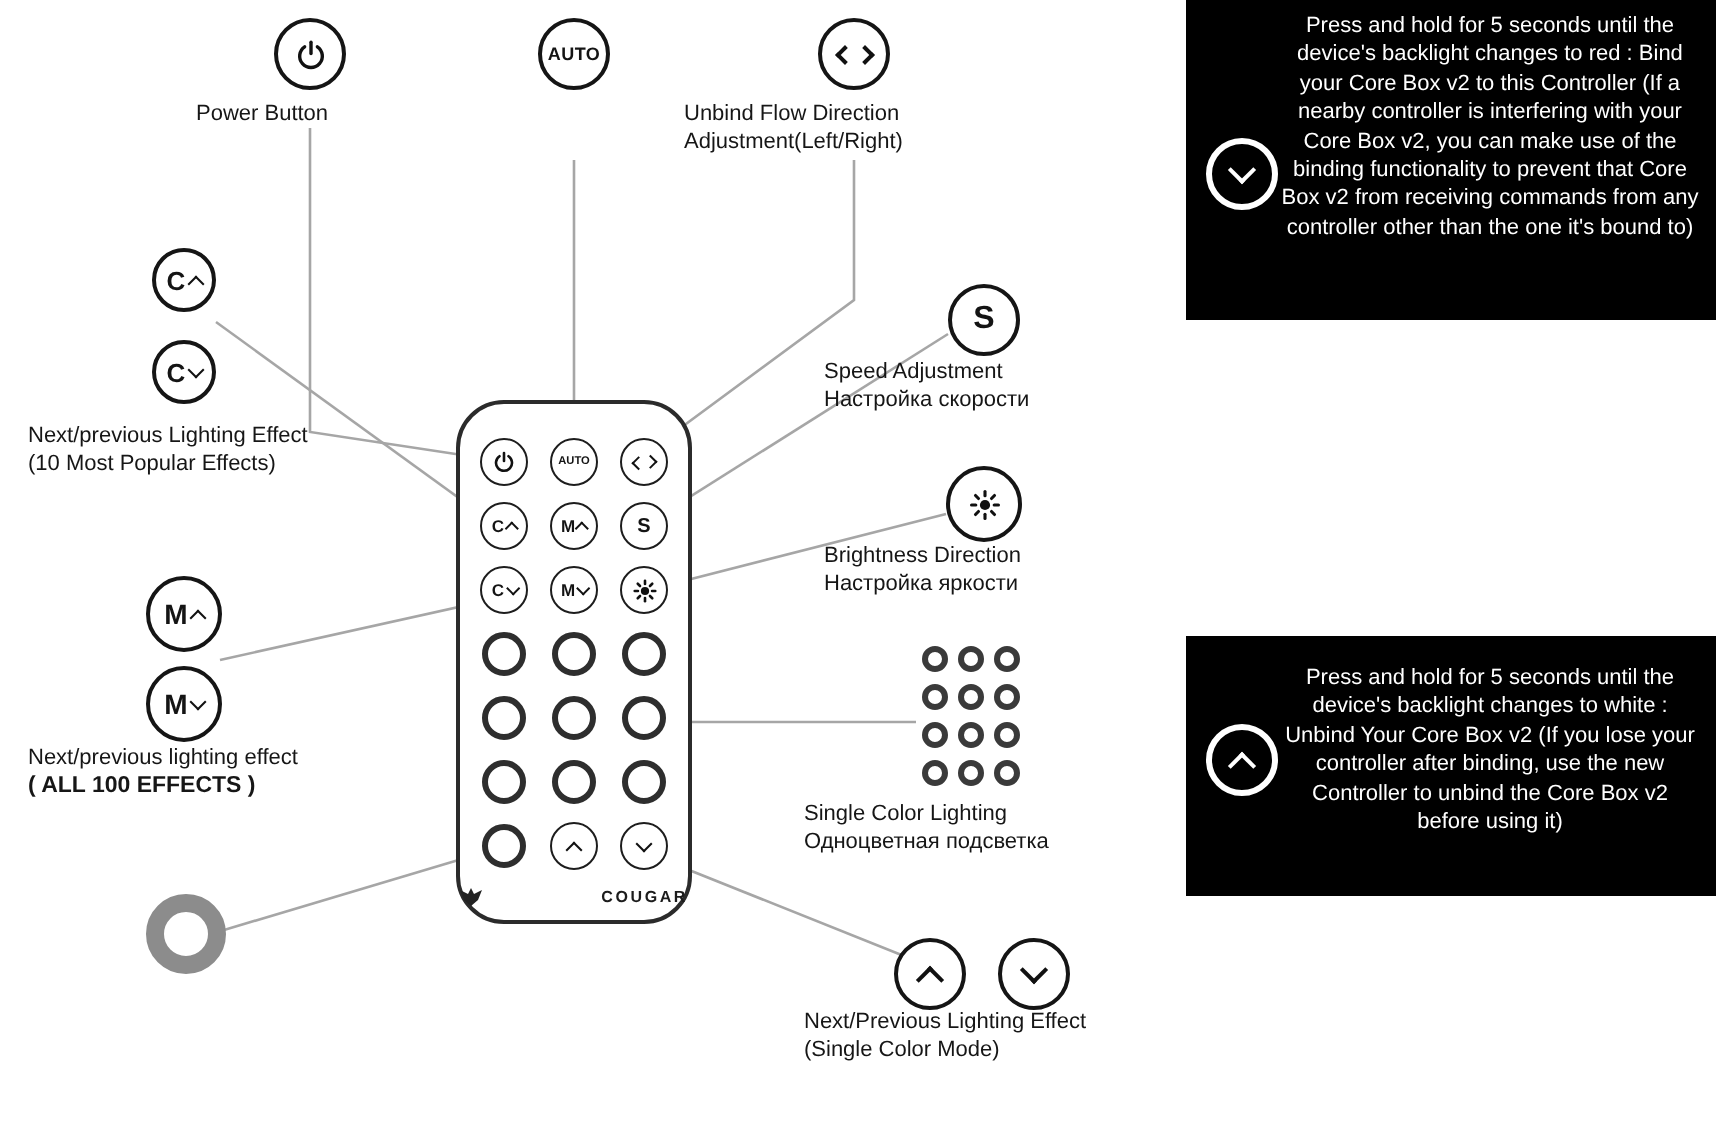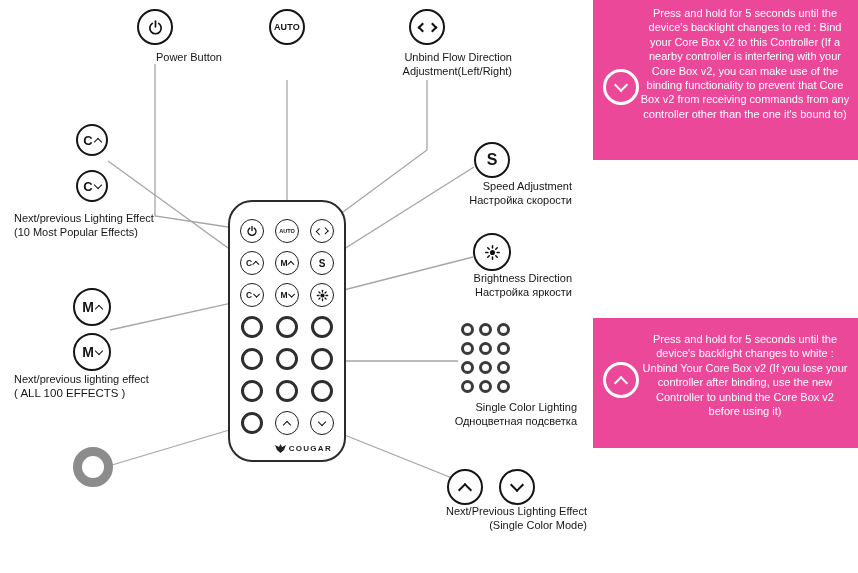--- a/index.html
+++ b/index.html
@@ -5,23 +5,23 @@
   html,body{margin:0;padding:0;background:#fff}
   .stage{position:relative;width:858px;height:573px;background:#ffffff;overflow:hidden;
          font-family:"Liberation Sans","DejaVu Sans",sans-serif;color:#141414}
   .connectors{position:absolute;left:0;top:0;z-index:0}
   .circle{position:absolute;border:2.4px solid #151515;border-radius:50%;background:#fff;
           display:flex;align-items:center;justify-content:center;box-sizing:border-box;z-index:2}
   .c36{width:36px;height:36px}
   .c32{width:32px;height:32px}
   .c38{width:38px;height:38px}
   .lbl{position:absolute;font-size:11px;line-height:13.5px;color:#161616;z-index:2}
-  .center{text-align:right}
+  .center{text-align:left}
   .ml{white-space:pre-line}
-  .bold{font-weight:normal}
+  .bold{font-weight:bold}
   .big-letter{font-weight:bold;font-size:13px}
   .m-letter{font-weight:bold;font-size:14px}
   .s-letter{font-weight:bold;font-size:16px}
   .auto-txt{font-weight:bold;font-size:9px;letter-spacing:.2px}
   
   .ch{display:inline-block;border:solid #111;border-width:0 0 2.4px 2.4px;box-sizing:border-box}
   .ch.up{transform:rotate(135deg)}
   .ch.down{transform:rotate(-45deg)}
   .ch.lft{transform:rotate(45deg)}
   .ch.rgt{transform:rotate(-135deg)}
@@ -42,31 +42,31 @@
   
   .remote{position:absolute;left:228px;top:200px;width:118px;height:262px;border:2.5px solid #2b2b2b;
           border-radius:24px;background:#fff;box-sizing:border-box;z-index:2}
   .rgrid{display:grid;grid-template-columns:repeat(3,35px);grid-auto-rows:32px;justify-content:center;
          align-items:center;justify-items:center;margin-top:13px}
   .rb{width:24px;height:24px;border:1.6px solid #1d1d1d;border-radius:50%;background:#fff;display:flex;
       align-items:center;justify-content:center;box-sizing:border-box}
   .rb.plain{width:22px;height:22px;border:3.6px solid #2e2e2e}
   .rb .lt{font-size:8.5px;font-weight:bold}
   .rb .auto-s{font-size:5.6px;font-weight:bold}
-  .logo{position:absolute;left:0;right:12px;bottom:7px;display:flex;align-items:center;justify-content:flex-end;gap:3px}
+  .logo{position:absolute;left:0;right:0;bottom:7px;display:flex;align-items:center;justify-content:space-between;gap:3px}
   .logo-text{font-size:8px;font-weight:bold;letter-spacing:1.3px;color:#1c1c1c}
   
   .donut{position:absolute;left:73px;top:447px;width:40px;height:40px;border-radius:50%;
          border:9px solid #8c8c8c;box-sizing:border-box;background:#fff;z-index:2}
   
   .scgrid{position:absolute;left:458px;top:320px;display:grid;grid-template-columns:repeat(3,18px);
           grid-auto-rows:19px;justify-items:center;align-items:center;z-index:2}
   .sc{width:13px;height:13px;border:3px solid #3a3a3a;border-radius:50%;box-sizing:border-box;background:#fff}
   
-  .gbox{position:absolute;left:593px;width:265px;background:#ec4899;color:#fff;z-index:2}
+  .gbox{position:absolute;left:593px;width:265px;background:#000000;color:#fff;z-index:2}
   .gbox1{top:0;height:160px}
   .gbox2{top:318px;height:130px}
   .gcircle{position:absolute;width:36px;height:36px;border:3px solid #fff;border-radius:50%;
            display:flex;align-items:center;justify-content:center;box-sizing:border-box}
   .gtext{position:absolute;left:46px;width:212px;font-size:11px;line-height:14.4px;text-align:center}
 </style>
 </head>
 <body>
 
 <div class="stage">

